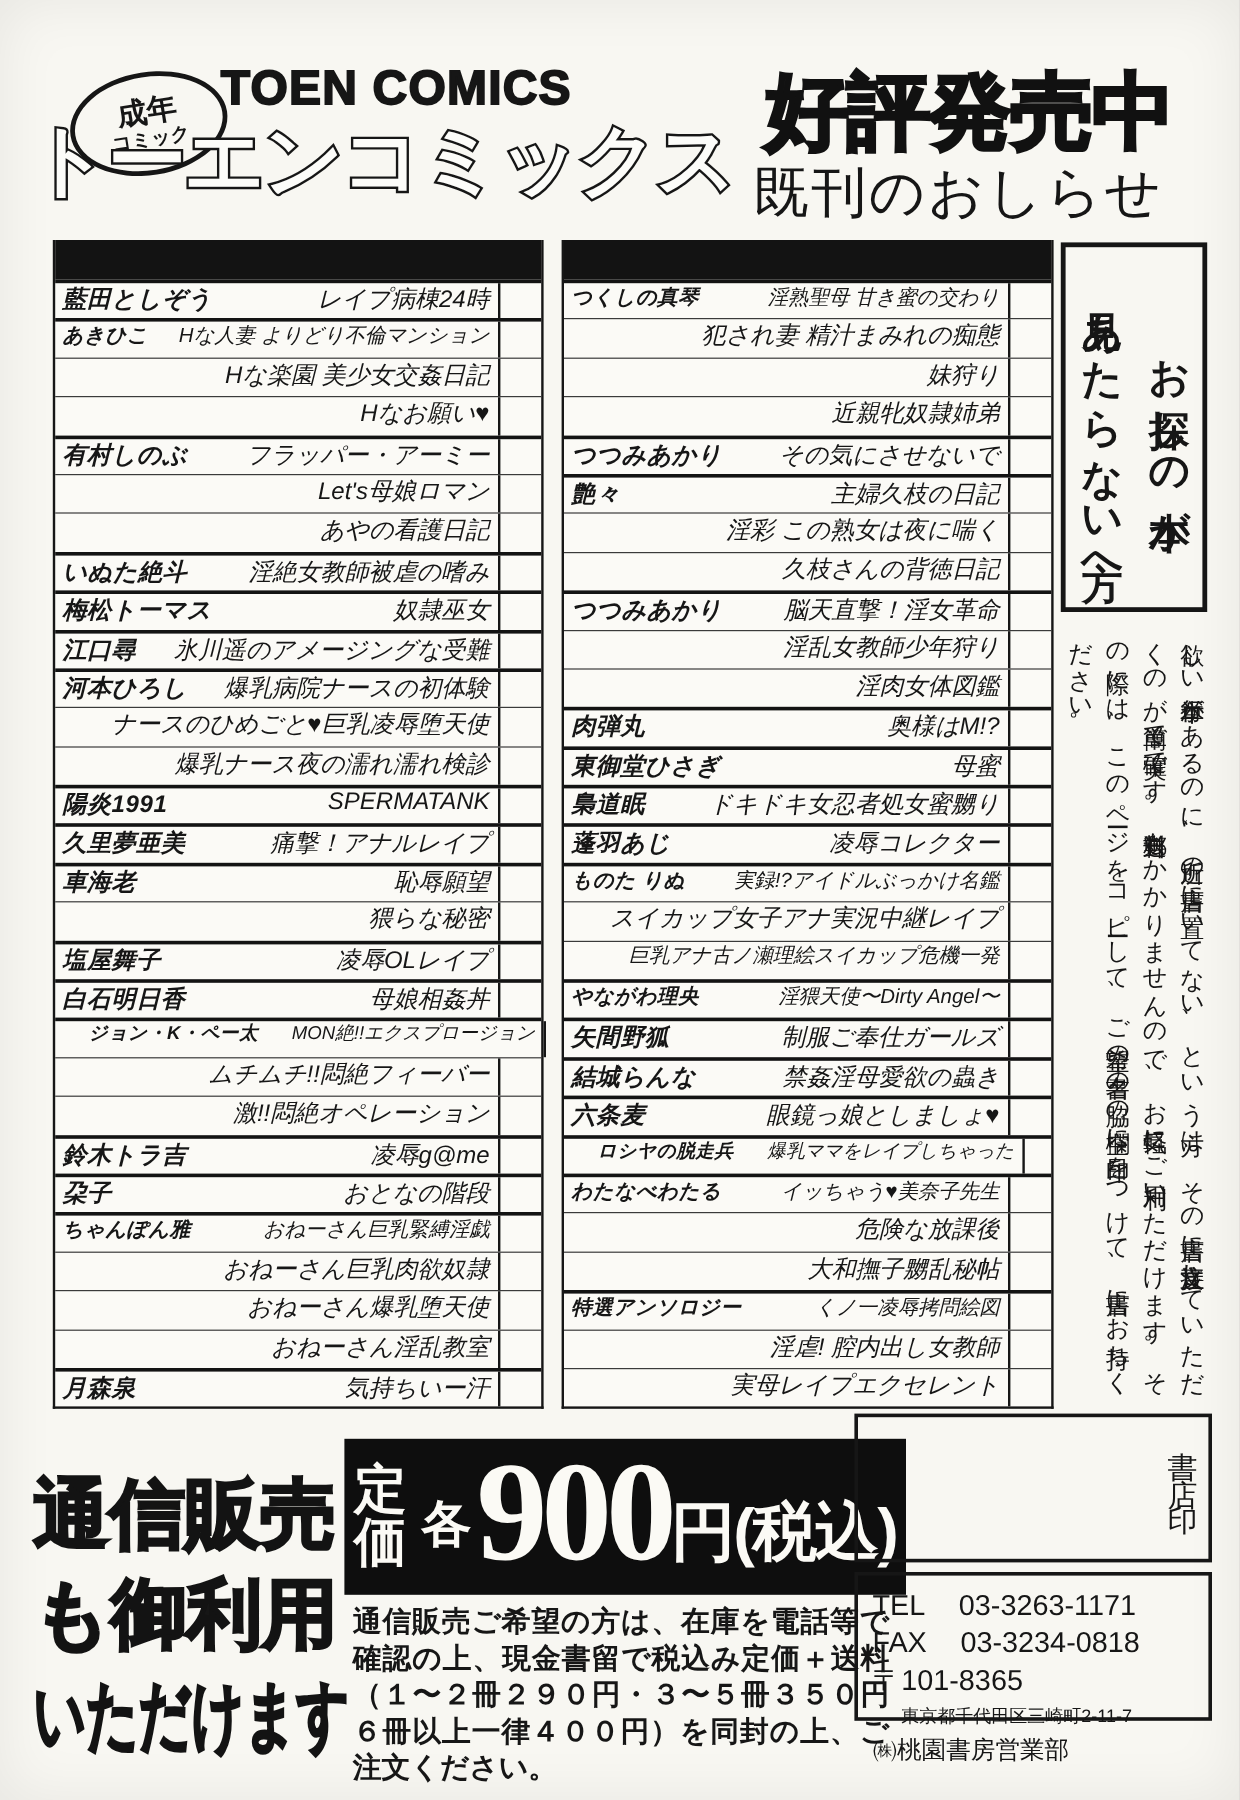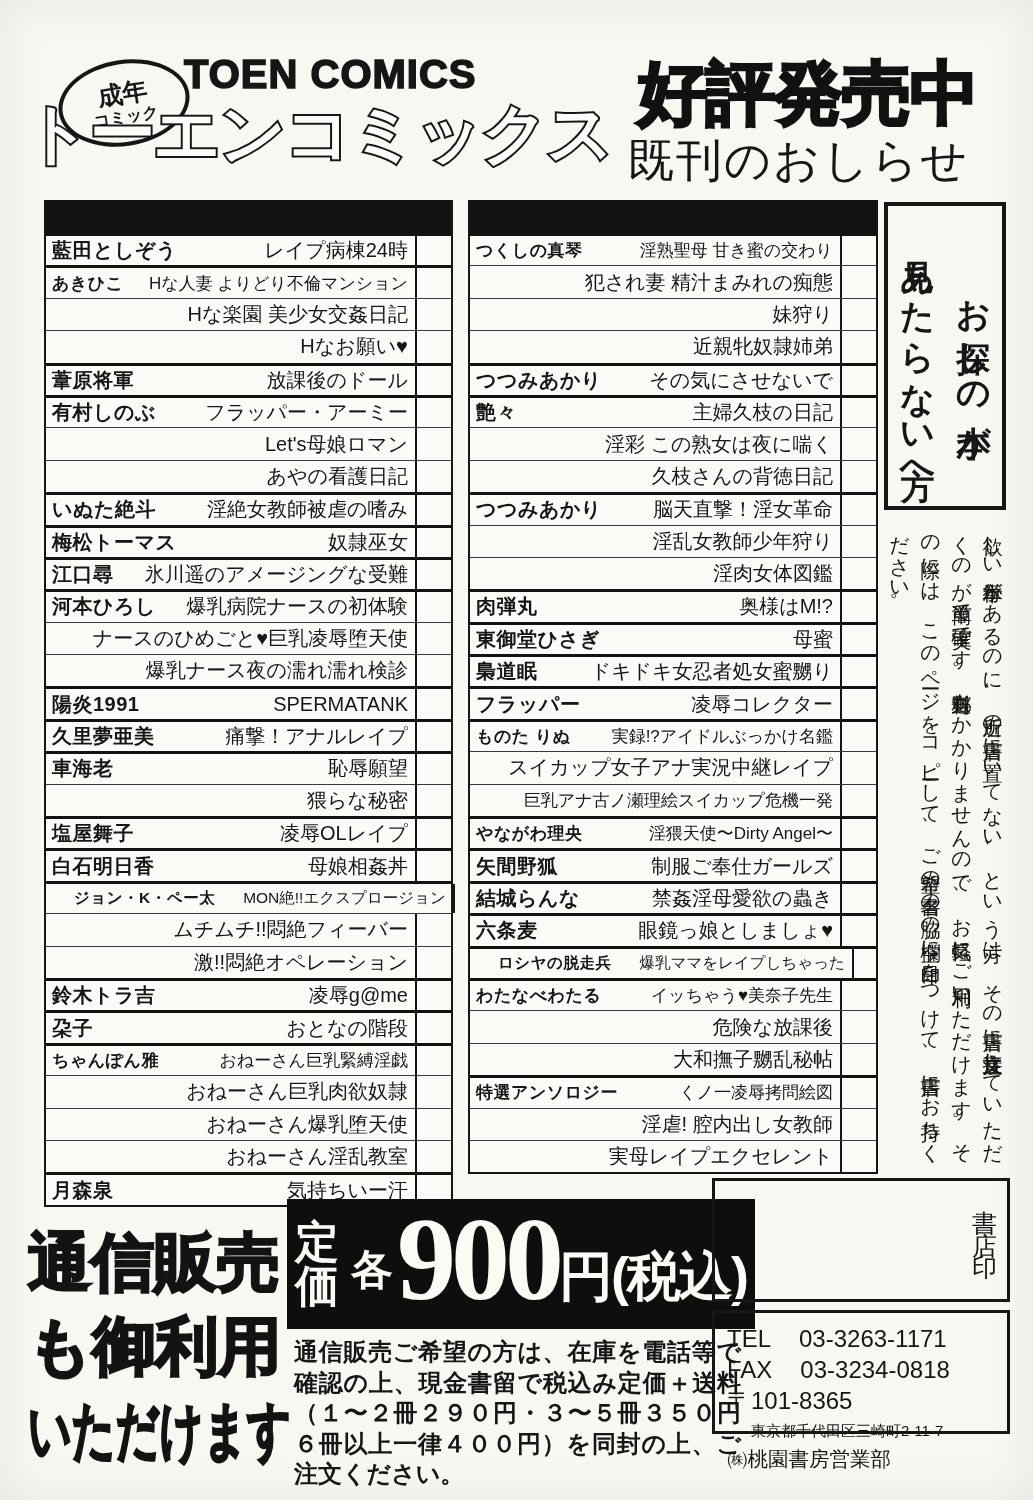--- a/index.html
+++ b/index.html
@@ -19,21 +19,21 @@
         white-space:nowrap;letter-spacing:-2px;line-height:1.35;font-family:Liberation Mono, monospace;}
   .promo{position:absolute;left:638px;top:48px;font-size:69px;font-weight:900;
          -webkit-text-stroke:3px #111;letter-spacing:-1px;white-space:nowrap;}
   .promo-sub{position:absolute;left:628px;top:130px;font-size:46px;letter-spacing:2px;white-space:nowrap;
          font-family:"Liberation Serif","DejaVu Serif",serif;}
   
   .book-col{position:absolute;top:200px;border:2.5px solid #161616;border-top:none;background:#fbfaf6;box-sizing:border-box;}
   .col-left{left:44px;width:409px;}
   .col-right{left:468px;width:410px;}
   .col-bar{height:33px;background:#131313;}
-  .row{display:flex;align-items:center;height:32.4px;box-sizing:border-box;border-top:1.5px solid #3a3a3a;}
+  .row{display:flex;height:32.4px;box-sizing:border-box;border-top:1.5px solid #3a3a3a;font-style:italic;}
   .row.group{border-top:3px solid #131313;}
   .author{font-weight:bold;font-size:20px;padding-left:6px;white-space:nowrap;letter-spacing:0.5px;}
   .title{margin-left:auto;font-size:20px;padding-right:7px;white-space:nowrap;}
   .row.tight .author,.row.tight .title{font-size:17px;}
   .row.tighter .author,.row.tighter .title{font-size:15.5px;padding-left:28px;}
   .check{flex:none;width:34px;align-self:stretch;border-left:2px solid #161616;}
   
   .side-head{position:absolute;left:884px;top:202px;width:122px;height:308px;border:4px solid #161616;
         box-sizing:border-box;writing-mode:vertical-rl;font-size:34px;font-weight:bold;
         line-height:56px;padding-top:5px;letter-spacing:2px;text-align:center;}
@@ -97,25 +97,20 @@
           <span class="title">Hな楽園 美少女交姦日記</span>
           <span class="check"></span>
         </div>
 
         <div class="row">
           <span class="author"></span>
           <span class="title">Hなお願い♥</span>
           <span class="check"></span>
         </div>
 
-        <div class="row group">
-          <span class="author">葦原将軍</span>
-          <span class="title">放課後のドール</span>
-          <span class="check"></span>
-        </div>
 
         <div class="row group">
           <span class="author">有村しのぶ</span>
           <span class="title">フラッパー・アーミー</span>
           <span class="check"></span>
         </div>
 
         <div class="row">
           <span class="author"></span>
           <span class="title">Let's母娘ロマン</span>
@@ -344,21 +339,21 @@
           <span class="check"></span>
         </div>
 
         <div class="row group">
           <span class="author">梟道眠</span>
           <span class="title">ドキドキ女忍者処女蜜嬲り</span>
           <span class="check"></span>
         </div>
 
         <div class="row group">
-          <span class="author">フラッパー</span>
+          <span class="author">蓬羽あじ</span>
           <span class="title">凌辱コレクター</span>
           <span class="check"></span>
         </div>
 
         <div class="row group tight">
           <span class="author">ものた りぬ</span>
           <span class="title">実録!?アイドルぶっかけ名鑑</span>
           <span class="check"></span>
         </div>
 

